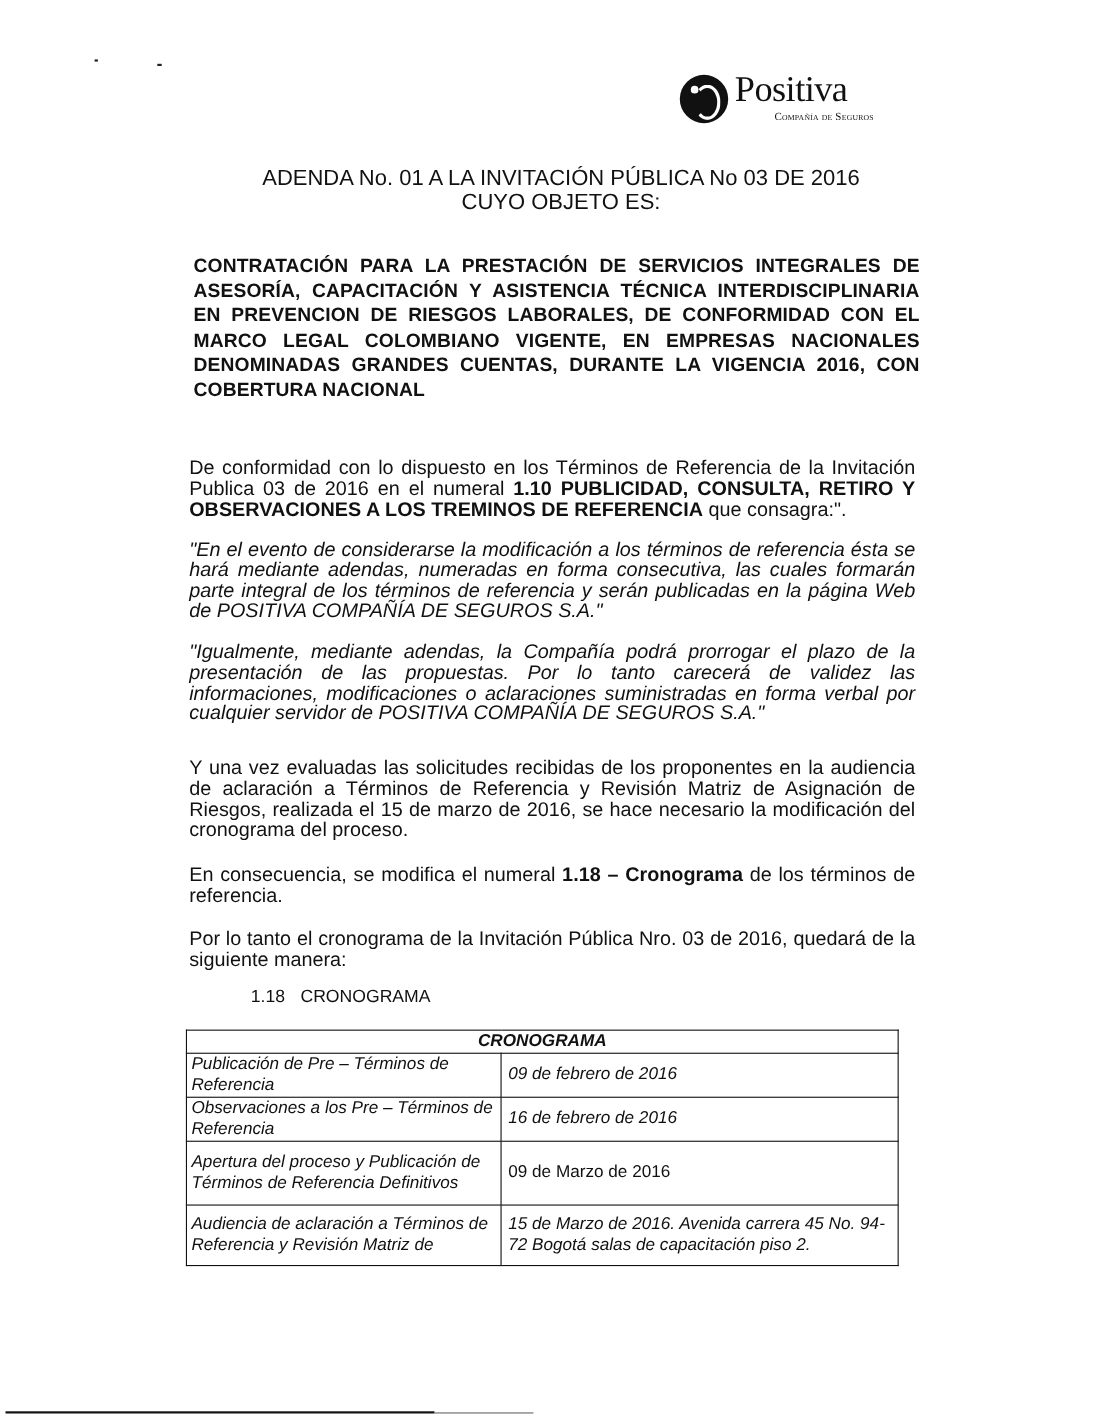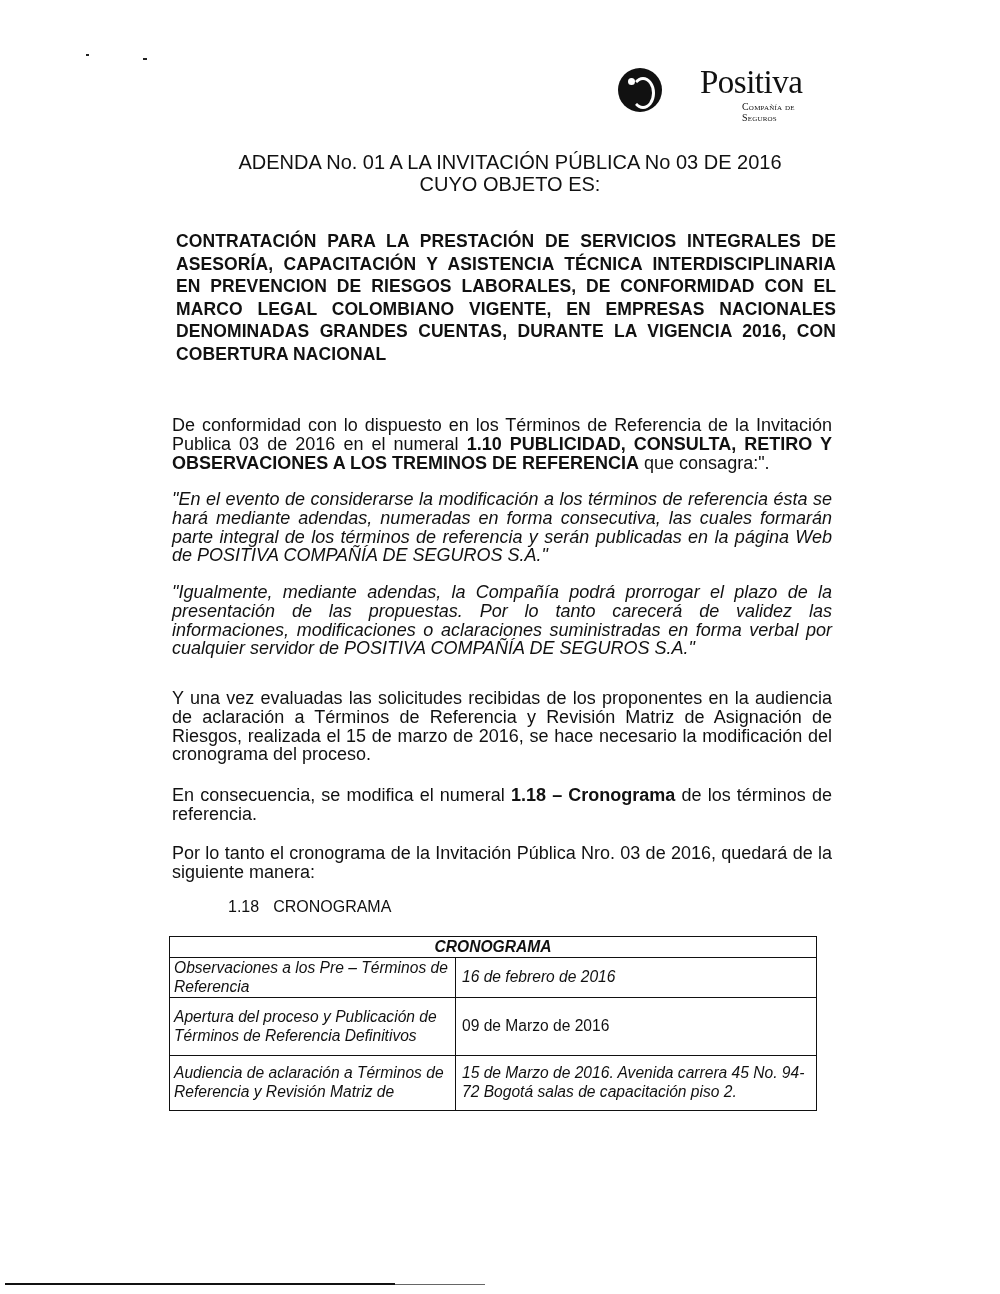--- a/index.html
+++ b/index.html
@@ -2,22 +2,22 @@
 <html><head>
 <meta charset="utf-8">
 <style>
   html, body { margin: 0; padding: 0; background: #ffffff; }
   body { width: 1000px; height: 1294px; position: relative; overflow: hidden; color: #111; font-family: "Liberation Sans", sans-serif; }
   .speck { position: absolute; background: #222; }
   .logo { position: absolute; left: 618px; top: 64px; width: 210px; height: 56px; }
   .logo .mark { position: absolute; left: 0; top: 4px; width: 44px; height: 44px; border-radius: 50%; background: #111; }
   .logo .mark .inner { position: absolute; left: 13px; top: 9px; width: 18px; height: 26px; border: 3px solid #fff; border-left-color: transparent; border-radius: 50%; }
   .logo .mark .dot { position: absolute; left: 10px; top: 10px; width: 7px; height: 7px; background: #fff; border-radius: 50%; }
-  .logo .name { position: absolute; left: 50px; top: 2px; font-family: "Liberation Serif", serif; font-size: 33px; letter-spacing: -0.5px; line-height: 1; color: #111; margin-left: 32px; }
-  .logo .sub { position: absolute; left: 86px; top: 37px; font-family: "Liberation Serif", serif; font-size: 10px; letter-spacing: 0.2px; color: #111; font-variant: small-caps; margin-left: 38px; }
+  .logo .name { position: absolute; left: 50px; top: 2px; font-family: "Liberation Serif", serif; font-size: 33px; letter-spacing: -0.5px; line-height: 1; color: #111; }
+  .logo .sub { position: absolute; left: 86px; top: 37px; font-family: "Liberation Serif", serif; font-size: 10px; letter-spacing: 0.2px; color: #111; font-variant: small-caps; }
   .title { position: absolute; left: 150px; width: 720px; text-align: center; font-weight: normal; font-size: 20px; line-height: 24px; }
   .t1 { top: 150px; }
   .t2 { top: 172px; }
   .objeto { position: absolute; left: 176px; top: 230px; width: 660px; font-weight: bold; font-size: 17.5px; line-height: 22.5px; text-align: justify; text-align-last: left; letter-spacing: 0.1px; }
   .para { position: absolute; left: 172px; width: 660px; font-size: 18px; line-height: 18.8px; text-align: justify; }
   .para b { font-weight: bold; }
   .para.it { font-style: italic; }
   .p1 { top: 416px; }
   .p2 { top: 490px; }
   .p3 { top: 583px; }
@@ -75,20 +75,24 @@
 
 <div class="section">
   <span class="num">1.18</span><span>CRONOGRAMA</span>
 </div>
 
 <table class="crono">
   <tbody>
       <tr>
     <th class="cap" colspan="2">CRONOGRAMA</th>
   </tr>
+  <tr class="r1">
+    <td class="act">Publicación de Pre – Términos de Referencia</td>
+    <td class="dia">09 de febrero de 2016</td>
+  </tr>
   <tr class="r2">
     <td class="act">Observaciones a los Pre – Términos de Referencia</td>
     <td class="dia">16 de febrero de 2016</td>
   </tr>
   <tr class="r3">
     <td class="act">Apertura del proceso y Publicación de Términos de Referencia Definitivos</td>
     <td class="dia up">09 de Marzo de 2016</td>
   </tr>
   <tr class="r4">
     <td class="act">Audiencia de aclaración a Términos de Referencia y Revisión Matriz de</td>

